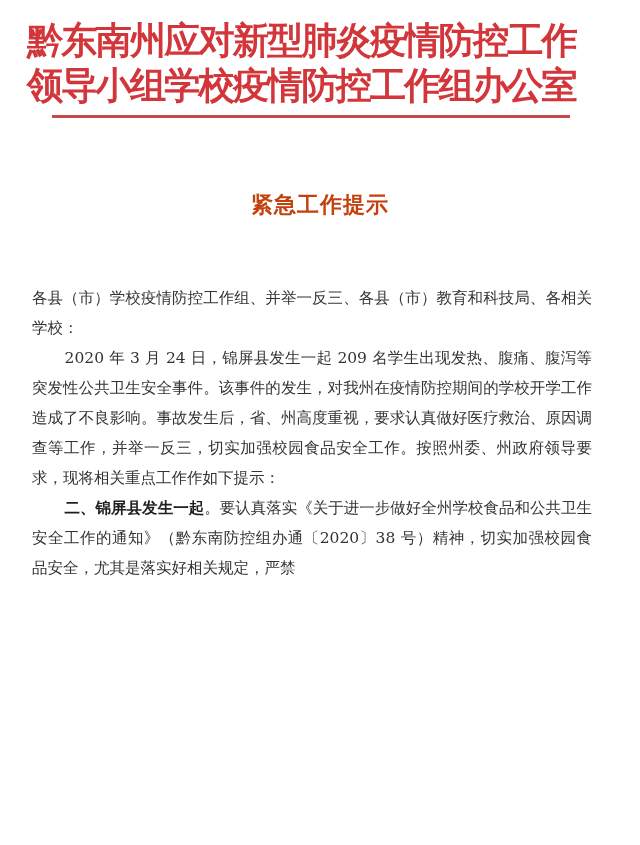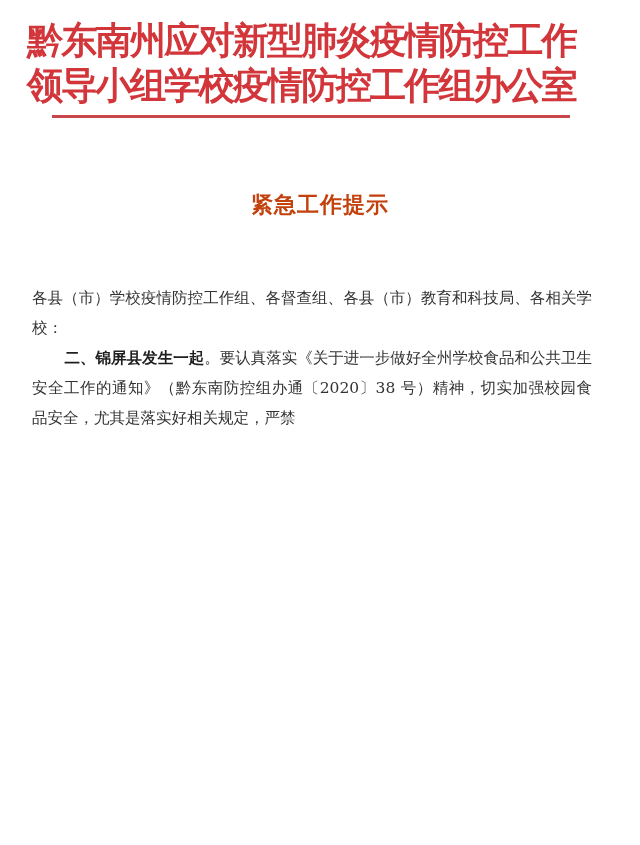--- a/index.html
+++ b/index.html
@@ -46,15 +46,16 @@
 
 <div class="header">
   <div class="header-line">黔东南州应对新型肺炎疫情防控工作</div>
   <div class="header-line">领导小组学校疫情防控工作组办公室</div>
 </div>
 <div class="red-rule"></div>
 
 <div class="doc-title">紧急工作提示</div>
 
 <div class="body-text">
-  <p class="para">各县（市）学校疫情防控工作组、各督查组、各县（市）教育和科技局、各相关学校：</p>
+  <p class="para">各县（市）学校疫情防控工作组、并举一反三、各县（市）教育和科技局、各相关学校：</p>
+  <p class="para indent">2020 年 3 月 24 日，锦屏县发生一起 209 名学生出现发热、腹痛、腹泻等突发性公共卫生安全事件。该事件的发生，对我州在疫情防控期间的学校开学工作造成了不良影响。事故发生后，省、州高度重视，要求认真做好医疗救治、原因调查等工作，并举一反三，切实加强校园食品安全工作。按照州委、州政府领导要求，现将相关重点工作作如下提示：</p>
   <p class="para indent"><span class="bold">二、锦屏县发生一起</span><span>。要认真落实《关于进一步做好全州学校食品和公共卫生安全工作的通知》（黔东南防控组办通〔2020〕38 号）精神，切实加强校园食品安全，尤其是落实好相关规定，严禁</span></p>
 </div>
 
 </body></html>

